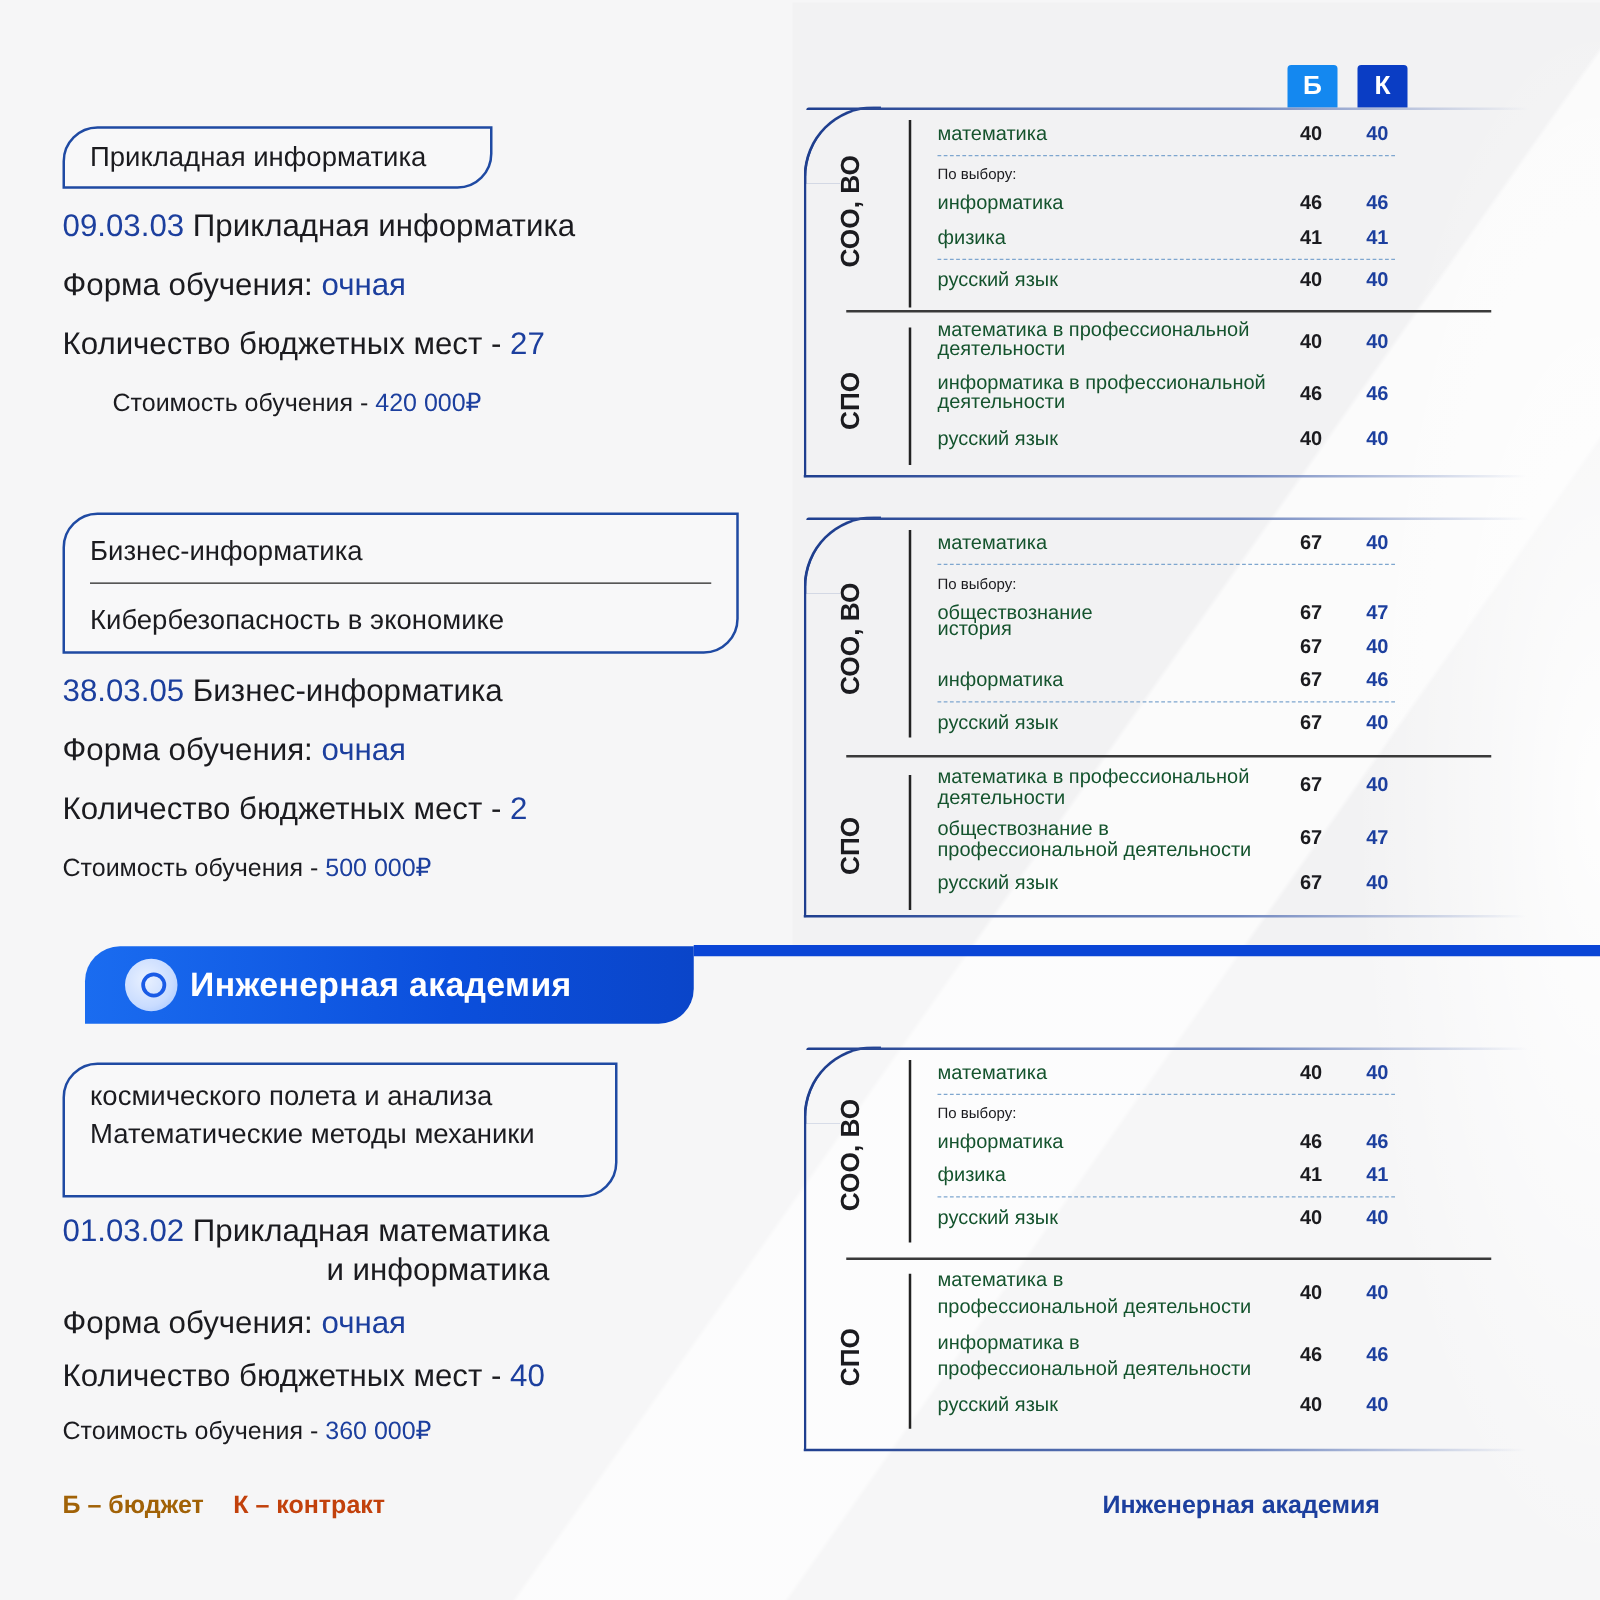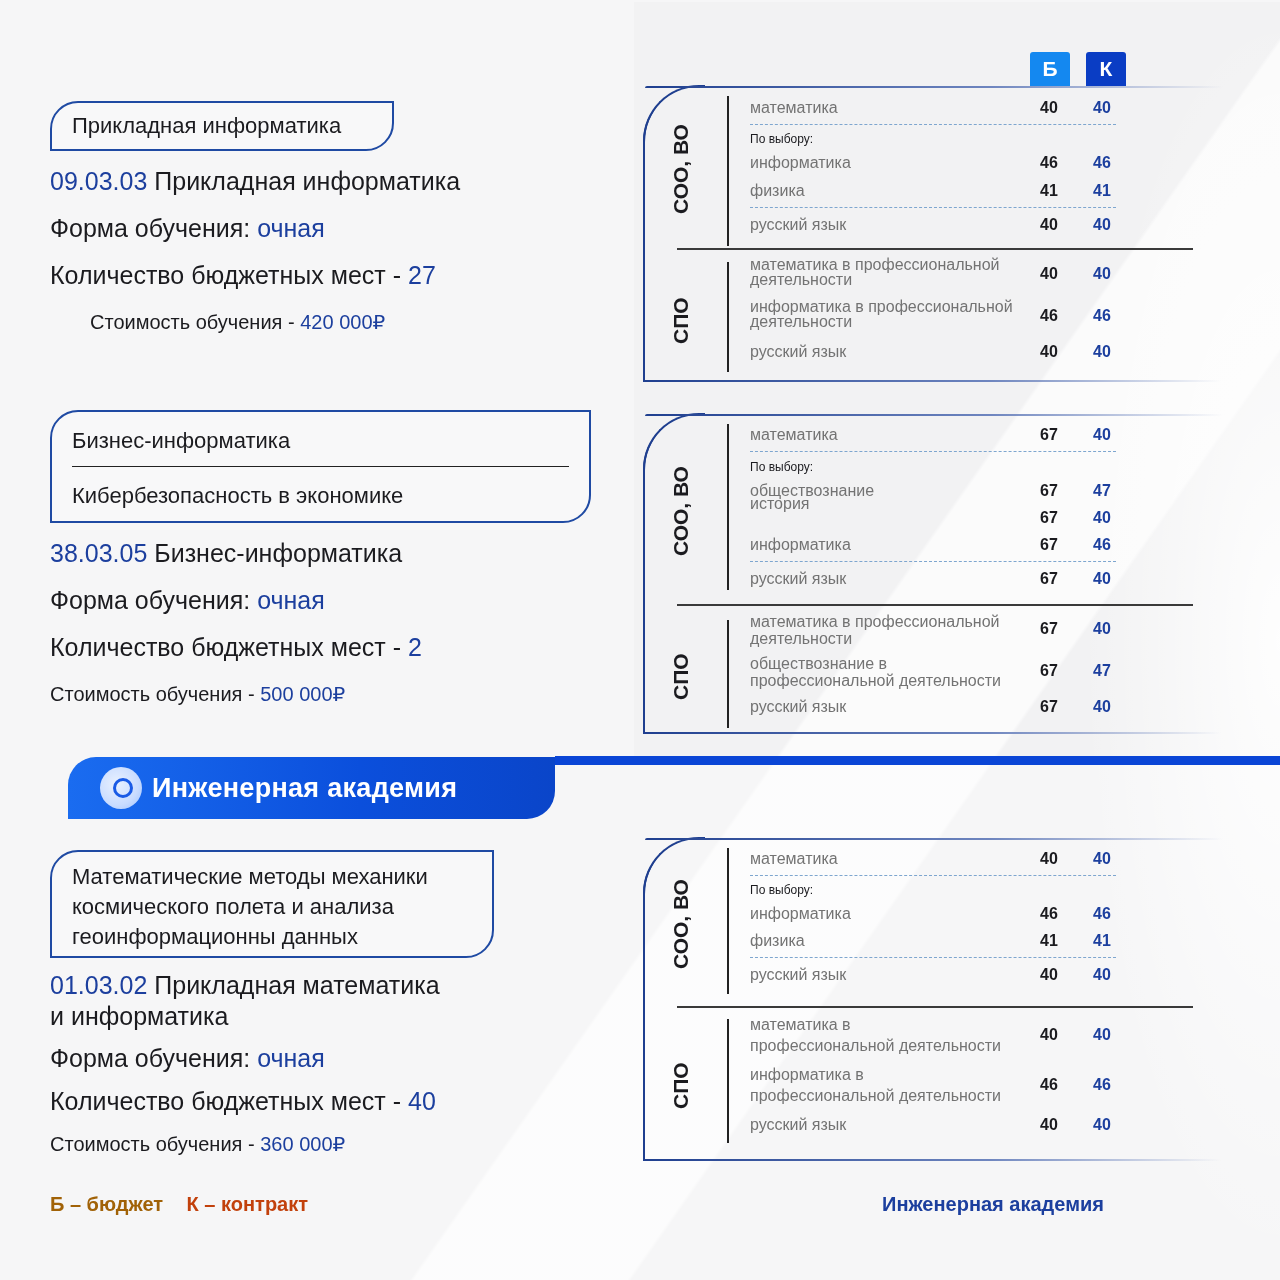--- a/index.html
+++ b/index.html
@@ -100,21 +100,21 @@
     border-radius: 56px 0 0 0;
   }
   .vlabel {
     position: absolute; left: 24px;
     transform: rotate(-90deg); transform-origin: left top;
     font-weight: bold; font-size: 21px; color: #1b1b1f; white-space: nowrap;
   }
   .vline { position: absolute; left: 82px; width: 2px; background: #222; }
   .hsep { position: absolute; left: 32px; width: 516px; height: 2px; background: #3a3a3a; }
   .row { position: absolute; left: 105px; width: 370px; }
-  .subj { color: #737373; font-size: 16px; line-height: 17px; }
+  .subj { color: #14532d; font-size: 16px; line-height: 17px; }
   .vb, .vk { position: absolute; font-size: 16px; font-weight: bold; }
   .vb { left: 395px; color: #1b1b1f; }
   .vk { left: 448px; color: #1c3f9e; }
   .choice { position: absolute; left: 105px; font-size: 12px; color: #1b1b1f; }
   .dash { position: absolute; left: 105px; width: 366px; border-top: 1px dashed #7ea6cf; }
 </style>
 </head>
 <body>
 
 <div class="bg-right"></div>
@@ -163,25 +163,24 @@
   <span class="val">500 000₽</span>
 </div>
 
 <div class="banner-line"></div>
 <div class="banner">
   <div class="banner-icon"></div>
   <span class="banner-title">Инженерная академия</span>
 </div>
 
 <div class="prog-tag" style="left:50px;top:850px;width:444px;height:108px;padding-top:10px;line-height:30px;">
+  <div class="line">космического полета и анализа</div>
   <div class="line">Математические методы механики</div>
-  <div class="line">космического полета и анализа</div>
-  <div class="line">геоинформационны данных</div>
-</div>
-<div class="info-line" style="top:970px;line-height:31px;">
+</div>
+<div class="info-line" style="top:970px;line-height:31px;text-align:right;">
   <span class="code">01.03.02</span>
   <span>Прикладная математика</span><br>
   <span>и информатика</span>
 </div>
 <div class="info-line" style="top:1044px;">
   <span>Форма обучения:</span>
   <span class="val">очная</span>
 </div>
 <div class="info-line" style="top:1087px;">
   <span>Количество бюджетных мест -</span>

